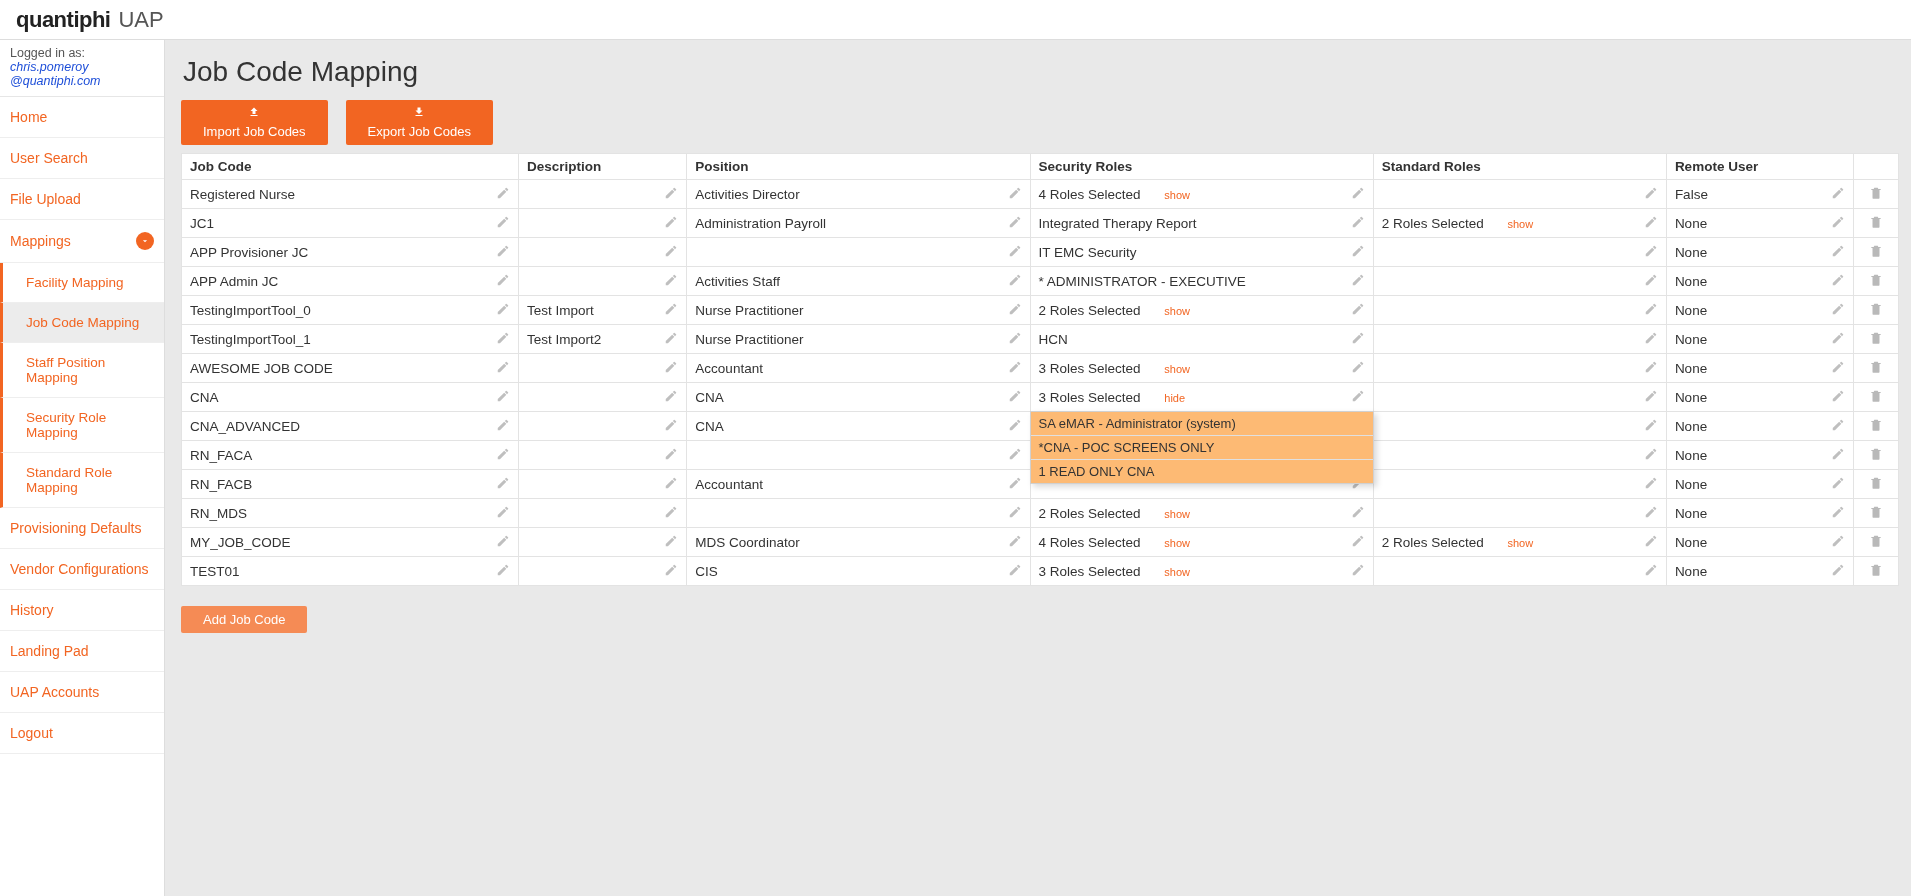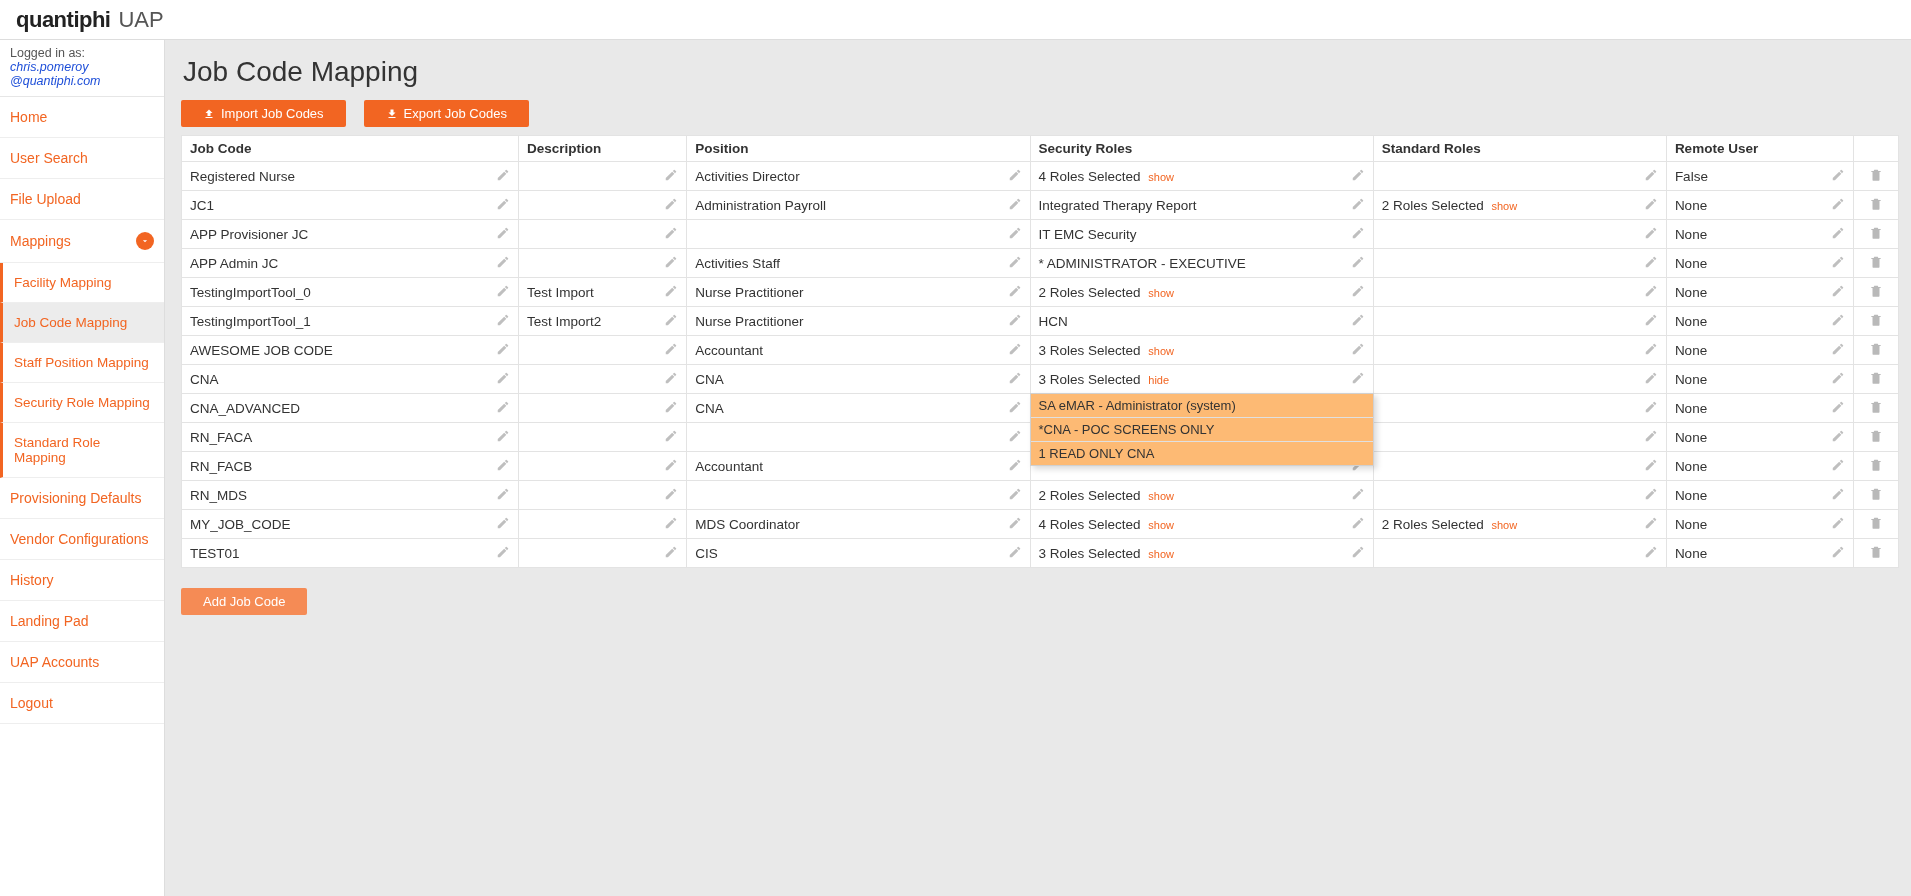--- a/index.html
+++ b/index.html
@@ -17,43 +17,43 @@
   .body { display: flex; flex: 1; overflow: hidden; }
 
   
   .sidebar { width: 165px; background: #fff; border-right: 1px solid #ddd; display: flex; flex-direction: column; font-size: 14px;}
   .logged-in { padding: 6px 10px 8px 10px; border-bottom: 1px solid #e6e6e6; font-size: 12.5px; color: #555;}
   .logged-in .label { font-style: normal; }
   .logged-in .user { font-style: italic; color: #1d4ed8;}
   .nav-item { display:flex; align-items:center; justify-content:space-between; padding: 12px 10px; border-bottom: 1px solid #eee; color: #f26522; cursor: pointer; font-weight: 500;}
   .nav-sub { padding: 12px 10px 12px 14px; border-bottom: 1px solid #eee; color: #f26522; cursor: pointer; font-weight: 500; font-size: 13.5px;}
   .nav-sub.active { background: #ececec; }
-  .nav-sub.with-border { border-left: 3px solid #f26522; padding-left: 11px; }
+  .nav-sub.with-border { border-left: 3px solid #f26522; padding-left: 23px; }
   .chevron-badge { width:18px; height:18px; border-radius:50%; background:#f26522; color:#fff; display:inline-flex; align-items:center; justify-content:center; font-size:11px;}
   .chevron-badge svg { width:10px; height:10px; fill:#fff;}
 
   
   .main { flex:1; overflow:auto; padding: 10px 12px 20px 16px; }
   .page-title { font-size: 28px; font-weight: 400; color: #333; margin: 6px 0 12px 2px;}
   .toolbar { display:flex; gap: 18px; margin-bottom: 8px; }
-  .btn { background:#f26522; color:#fff; border:none; padding: 6px 22px; font-size: 13px; cursor:pointer; display:inline-flex; align-items:center; gap:6px; border-radius:2px;}
+  .btn { background:#f26522; color:#fff; border:none; padding: 6px 22px; font-size: 13px; cursor:pointer; display:inline-flex; align-items:center; gap:6px; border-radius:2px;flex-direction:column;}
   .btn.light { background:#f58b55; }
   .btn .icn { width:12px; height:12px; fill:#fff; }
 
   
   table.grid { width:100%; border-collapse: collapse; background:#fff; border:1px solid #ddd;}
   table.grid th, table.grid td { border:1px solid #e3e3e3; padding: 5px 8px; text-align:left; font-size: 13.5px; vertical-align: middle; height: 26px; position:relative;}
   table.grid th { font-weight:700; color:#333; background:#fff;}
   .cell { display:flex; align-items:center; justify-content:space-between; gap:8px; min-height:18px;}
   .cell .val { flex:1; }
   .edit-icn { color:#bfbfbf; cursor:pointer; }
   .edit-icn svg { width:14px; height:14px; fill:currentColor; }
   .trash-icn { color:#b9b9b9; cursor:pointer; text-align:center; display:block;}
   .trash-icn svg { width:14px; height:14px; fill:currentColor;}
-  .show-link { color:#f26522; font-size: 11px; margin-left:4px; cursor:pointer;}
+  .show-link { color:#f26522; font-size: 11px; margin-left:20px; cursor:pointer;}
   td.narrow { width: 34px; text-align:center; padding:4px;}
   th.narrow { width: 34px; }
 
   .add-btn-wrap { margin-top:20px;}
 
   
   .role-popup { position:absolute; left:-1px; right:-1px; top: 100%; background:#f2f2f2; border:1px solid #d0d0d0; box-shadow: 3px 3px 6px rgba(0,0,0,.15); z-index: 20; }
   .role-popup .item { padding: 4px 8px; font-size: 13px; color:#333; background:#fdba74;}
   .role-popup .item + .item { border-top: 1px solid #e0e0e0;}
   td.has-popup { overflow: visible; }

